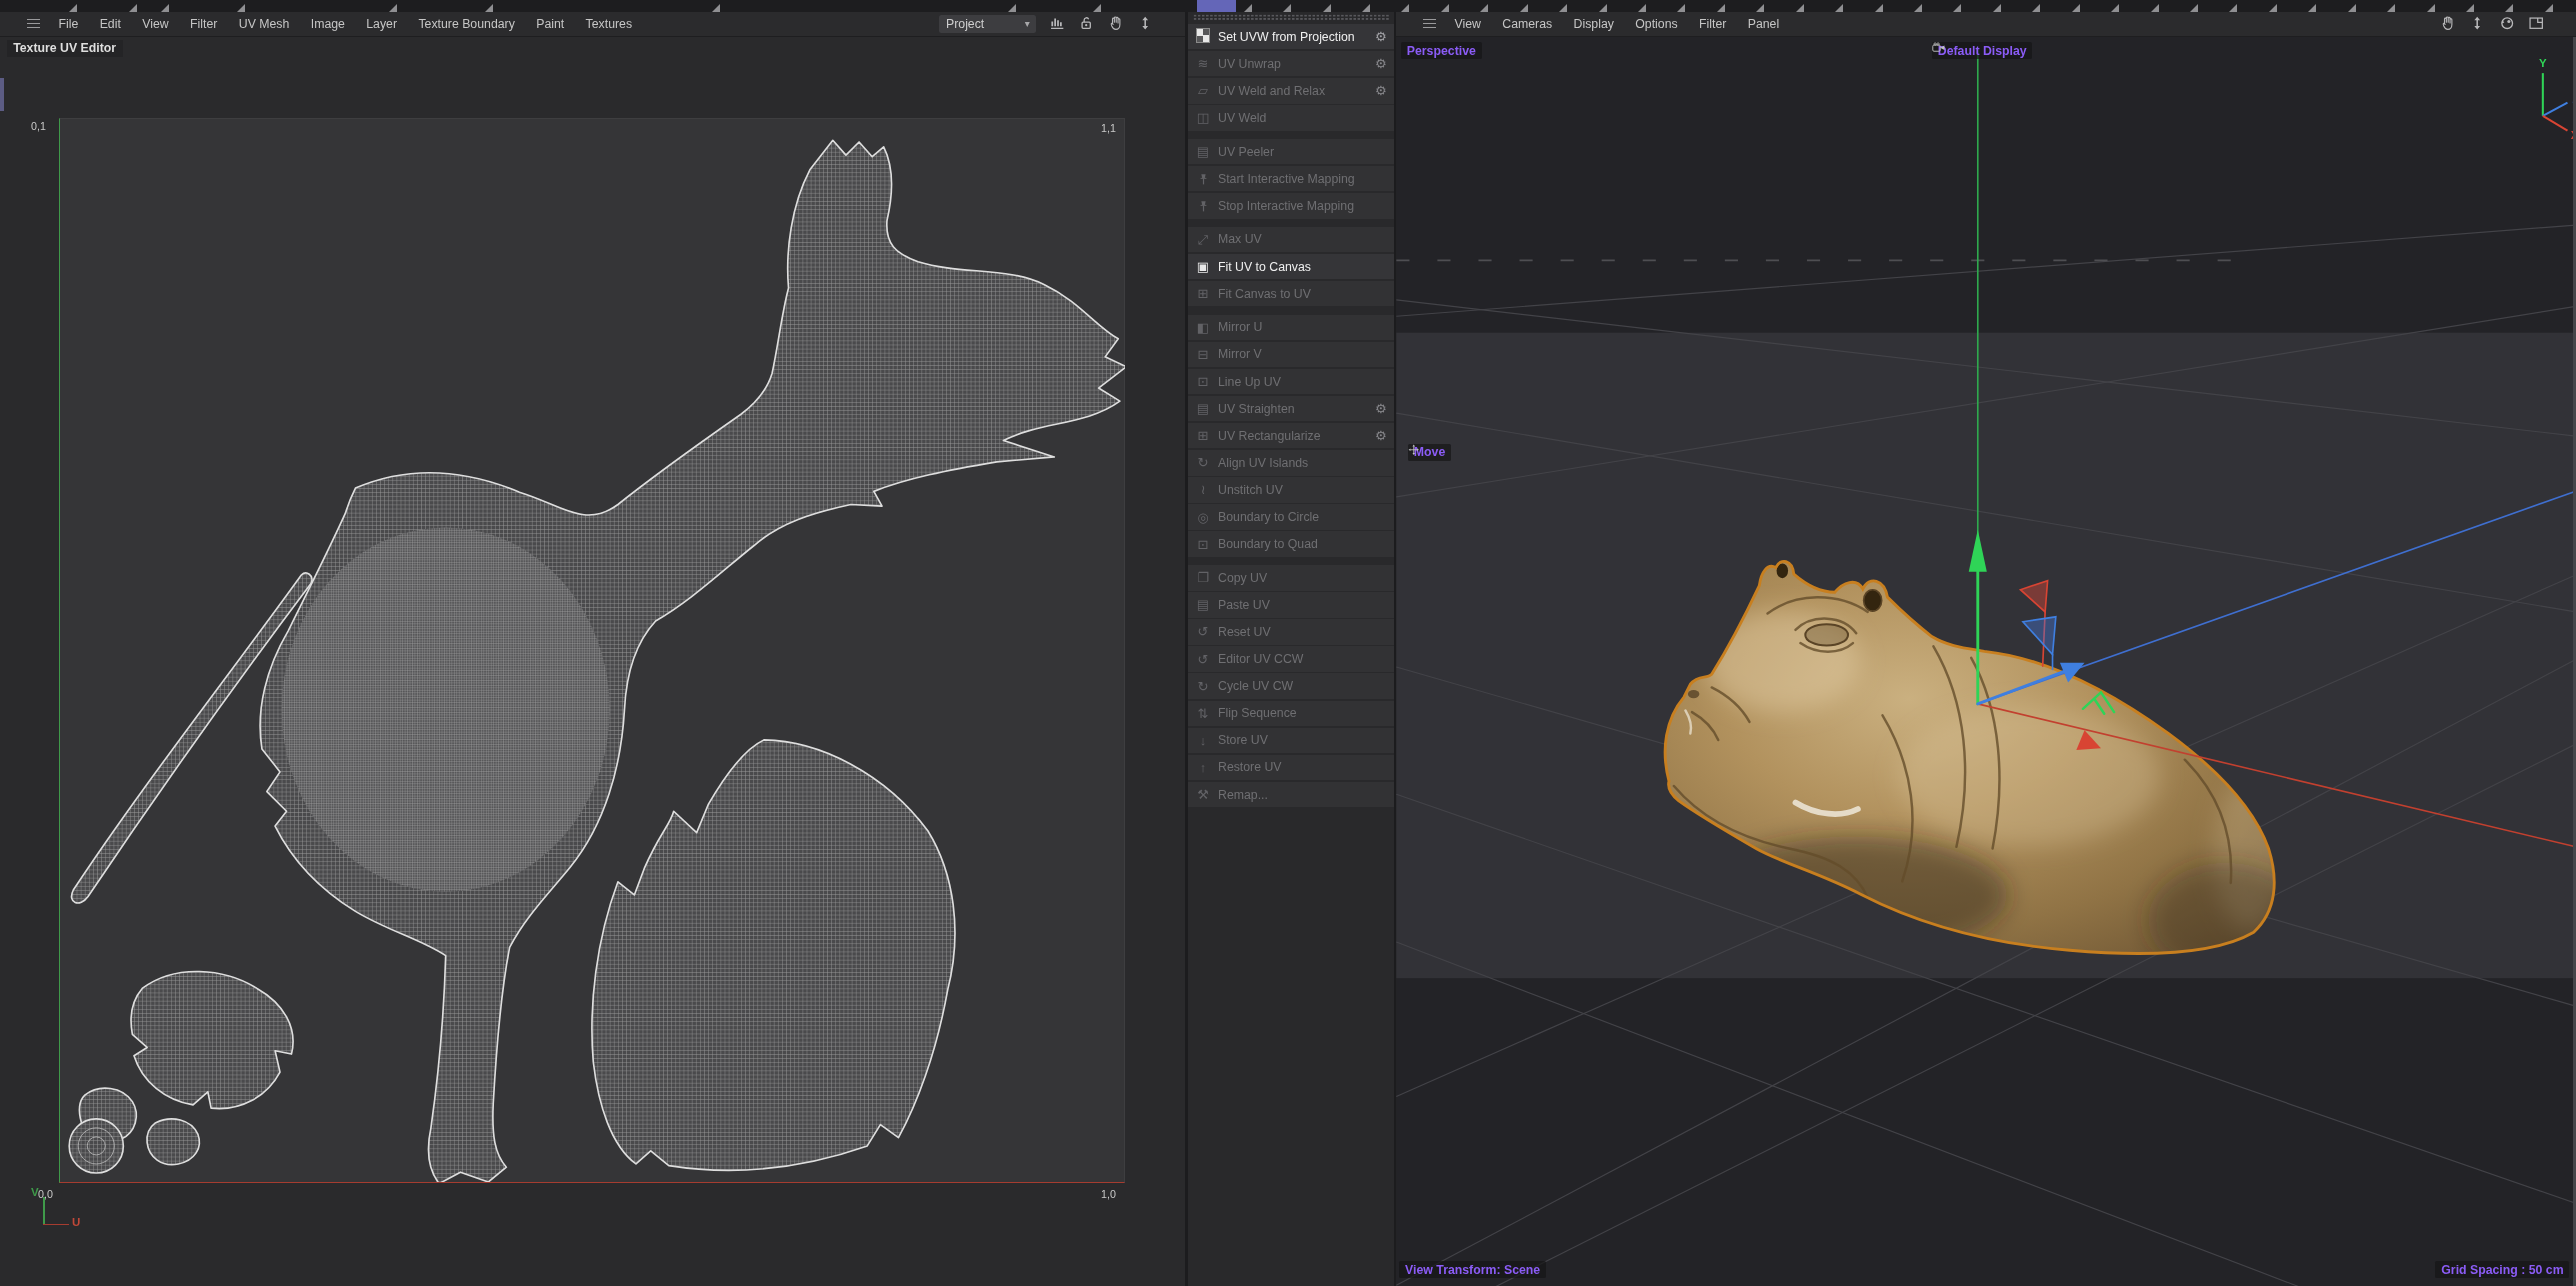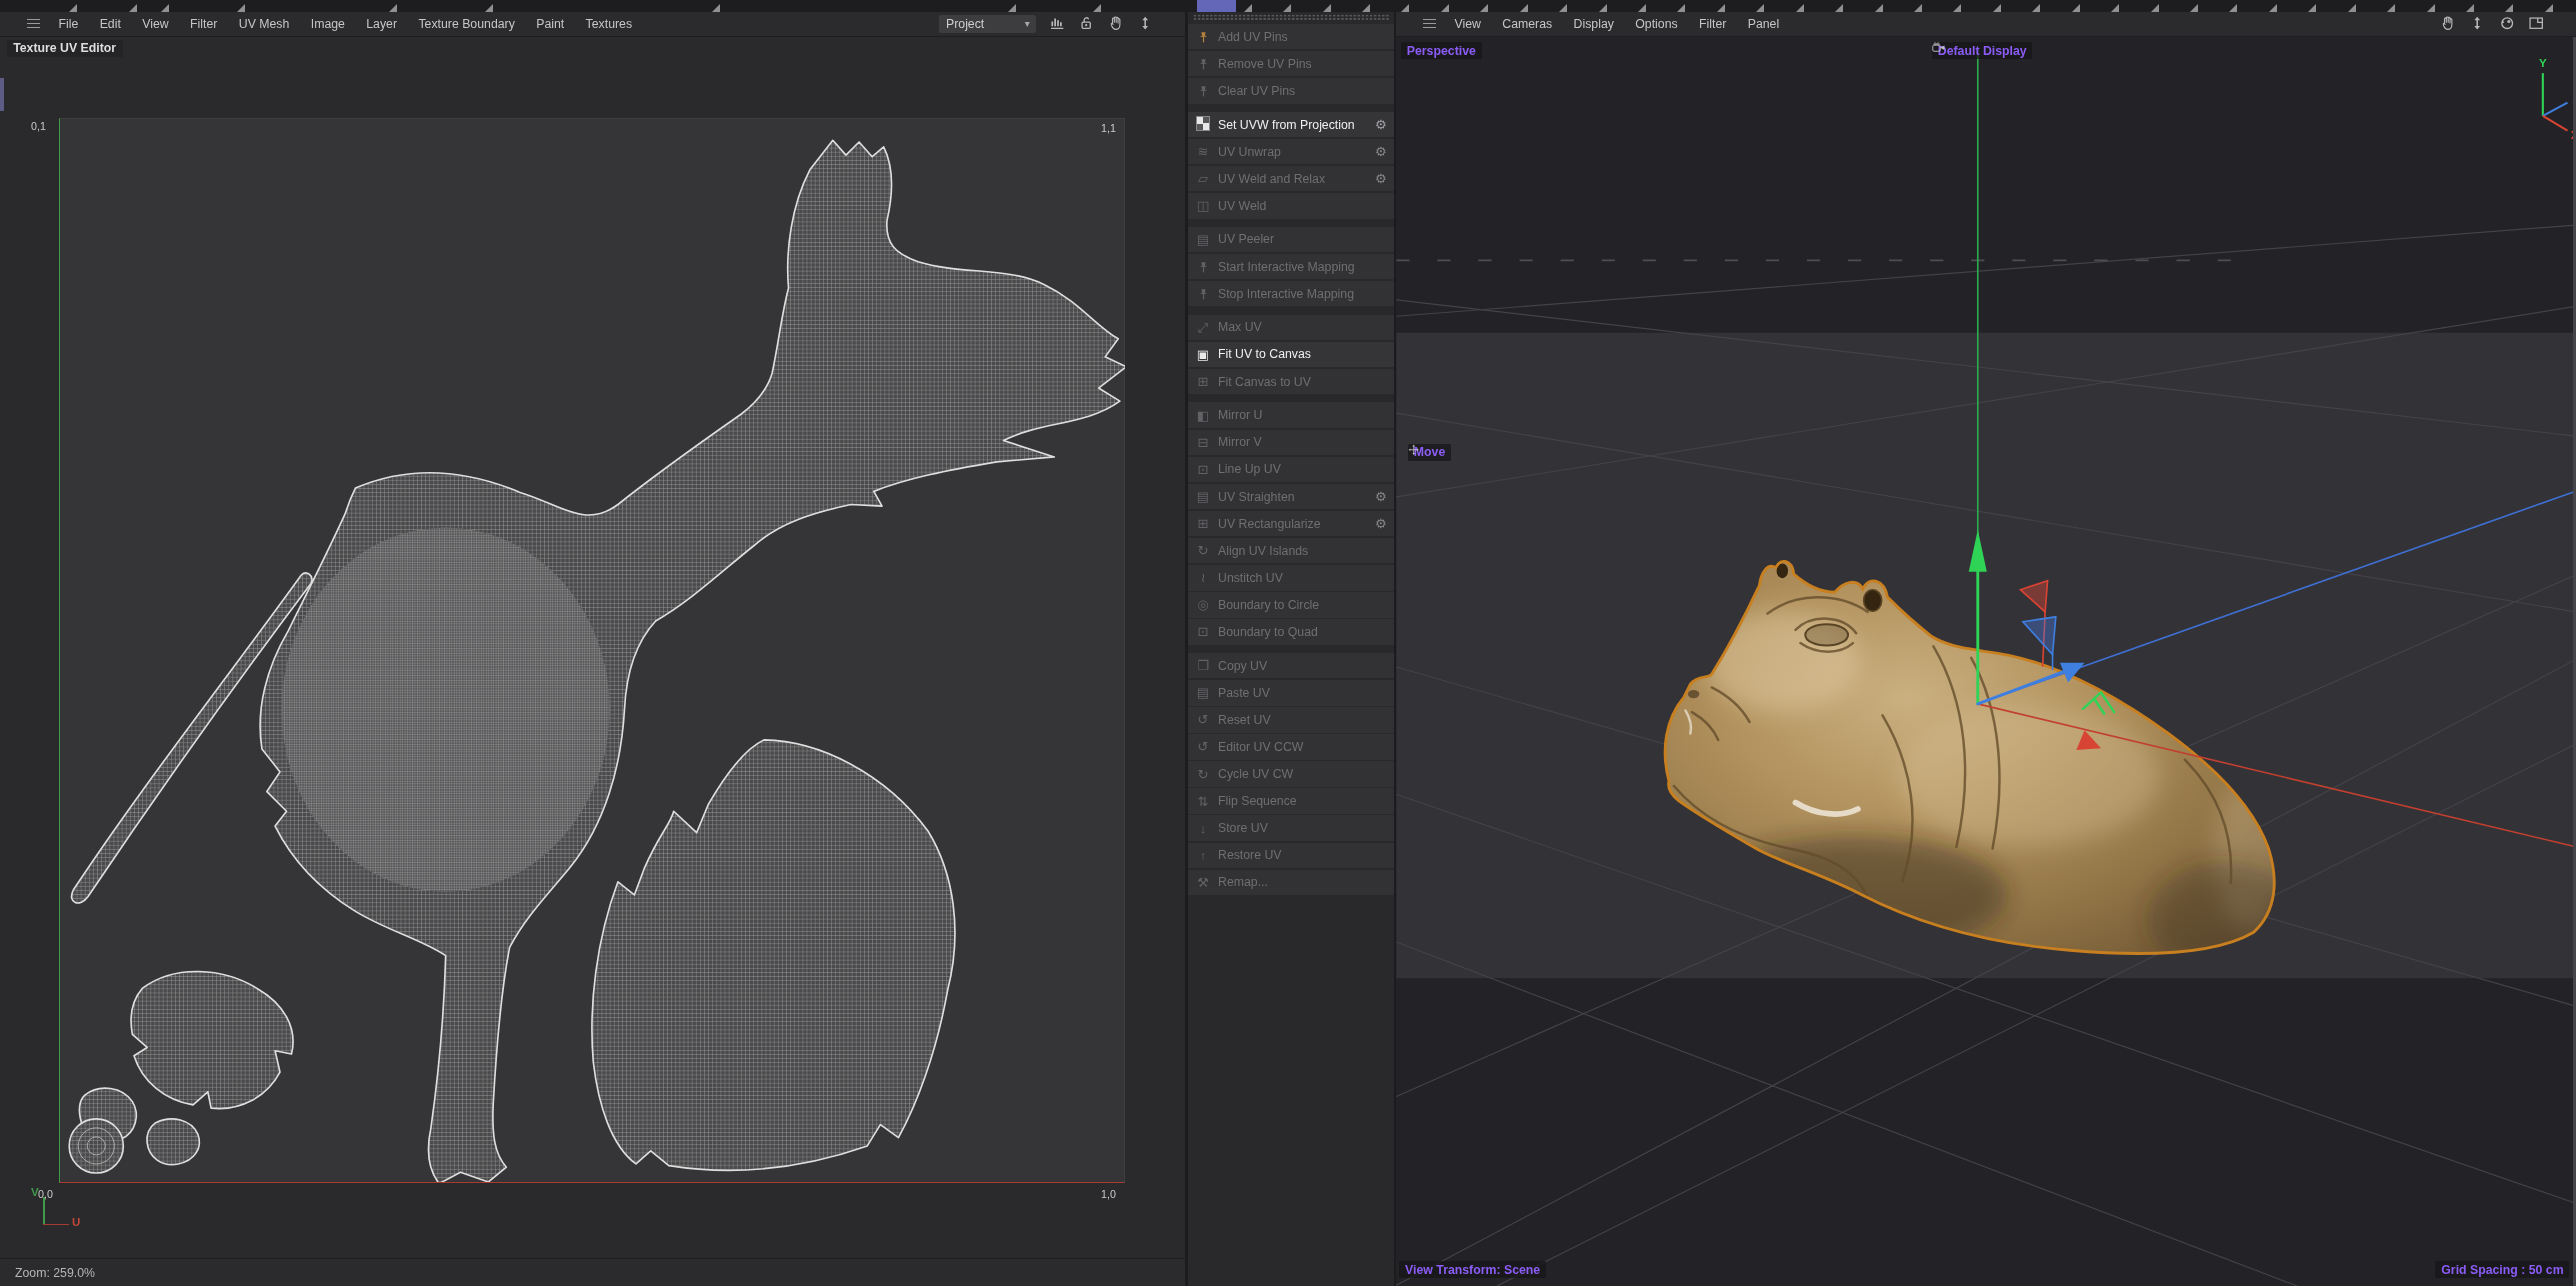--- a/index.html
+++ b/index.html
@@ -288,48 +288,25 @@
     <span class="corner" style="left:31px;top:108px;">0,1</span>
     <span class="corner" style="left:1101px;top:110px;">1,1</span>
     <span class="corner" style="left:38px;top:1176px;">0,0</span>
     <span class="corner" style="left:1101px;top:1176px;">1,0</span>
 
     <span class="axis-v-label">V</span>
     <i class="axis-v-line"></i>
     <i class="axis-u-line"></i>
     <span class="axis-u-label">U</span>
 
-    <div class="statusbar">
-      <span>Zoom: 259.0%</span>
-    </div>
   </section>
 
   <section class="pane cmd-pane">
     <div class="grip"></div>
     <div id="cmd-list">
-        <div class="cmd-group">
-          <div class="cmd-row">
-            <span class="ci pin-orange"><svg viewBox="0 0 16 16" width="13" height="13">
-                <use href="#sym-pin"></use>
-              </svg></span>
-            <span class="cl">Add UV Pins</span>
-          </div>
-          <div class="cmd-row">
-            <span class="ci"><svg viewBox="0 0 16 16" width="13" height="13">
-                <use href="#sym-pin"></use>
-              </svg></span>
-            <span class="cl">Remove UV Pins</span>
-          </div>
-          <div class="cmd-row">
-            <span class="ci"><svg viewBox="0 0 16 16" width="13" height="13">
-                <use href="#sym-pin"></use>
-              </svg></span>
-            <span class="cl">Clear UV Pins</span>
-          </div>
-        </div>
         <div class="cmd-group">
           <div class="cmd-row on">
             <span class="ci"><span class="checker"></span></span>
             <span class="cl">Set UVW from Projection</span>
             <span class="gear">⚙</span>
           </div>
           <div class="cmd-row">
             <span class="ci">≋</span>
             <span class="cl">UV Unwrap</span>
             <span class="gear">⚙</span>

